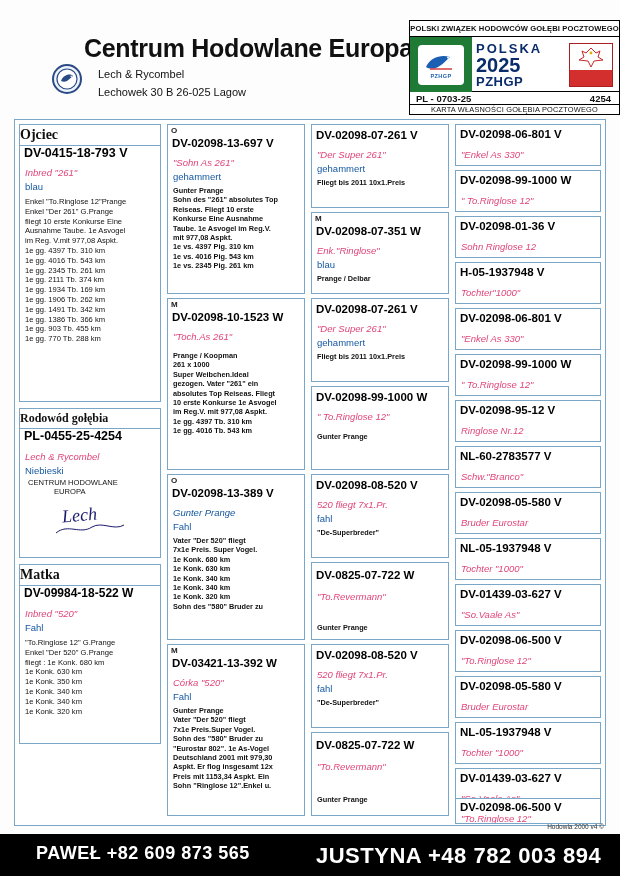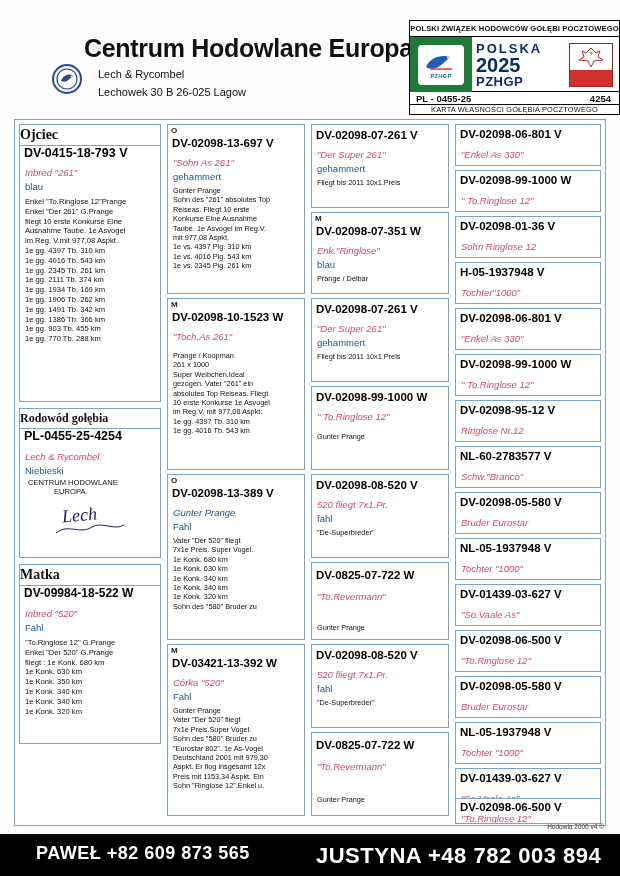--- a/index.html
+++ b/index.html
@@ -100,20 +100,21 @@
   }
   .cell .tagline {
     position:absolute; left:5px; font-size:9.5px; font-style:italic; color:#e0457b;
   }
   .cell .sub {
     position:absolute; left:5px; font-size:9.5px; color:#1558a0;
   }
   .cell .txt {
     position:absolute; left:5px; right:3px; font-size:7.3px; color:#111; line-height:9.4px;
     white-space:pre-line;
+    font-weight:bold;
   }
   .cell .txtb {
     position:absolute; left:5px; right:3px; font-size:7.6px; color:#111; line-height:9.8px;
     white-space:pre-line;
   }
 
   
   .bigtitle {
     position:absolute; left:0; top:0; width:100%;
     font-size:14px; font-weight:bold; font-family:"Liberation Serif", serif;
@@ -168,21 +169,21 @@
           <div class="eagle-box">
             <svg width="42" height="28" viewBox="0 0 42 28" style="position:absolute;left:0;top:0">
               <path d="M21 4 L26 9 L30 7 L28 13 L33 16 L24 17 L21 23 L18 17 L9 16 L14 13 L12 7 L16 9 Z" fill="#ffffff" stroke="#c62828" stroke-width="1"></path>
               <circle cx="21" cy="9" r="1.4" fill="#e0b000"></circle>
             </svg>
             <div class="stripe"></div>
           </div>
         </div>
       </div>
       <div class="cert-nums">
-        <span class="ln">PL - 0455-25</span>
+        <span class="ln">PL - 0703-25</span>
         <span class="rn">4254</span>
       </div>
       <div class="cert-foot">KARTA  WŁASNOŚCI GOŁĘBIA POCZTOWEGO</div>
     </div>
   </div>
 
   <div class="frame">
 
     <div class="cell" style="left:4px; top:4px; width:142px; height:278px;">
       <div class="bigtitle">Ojciec</div>

